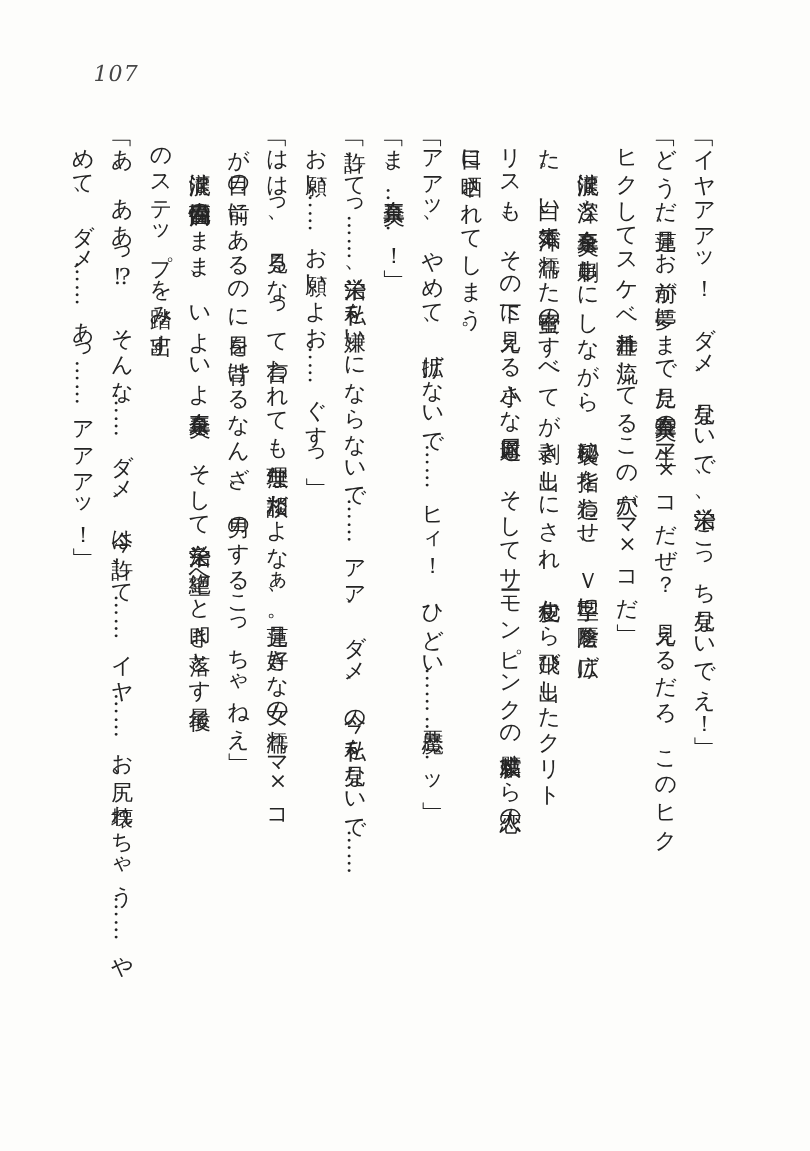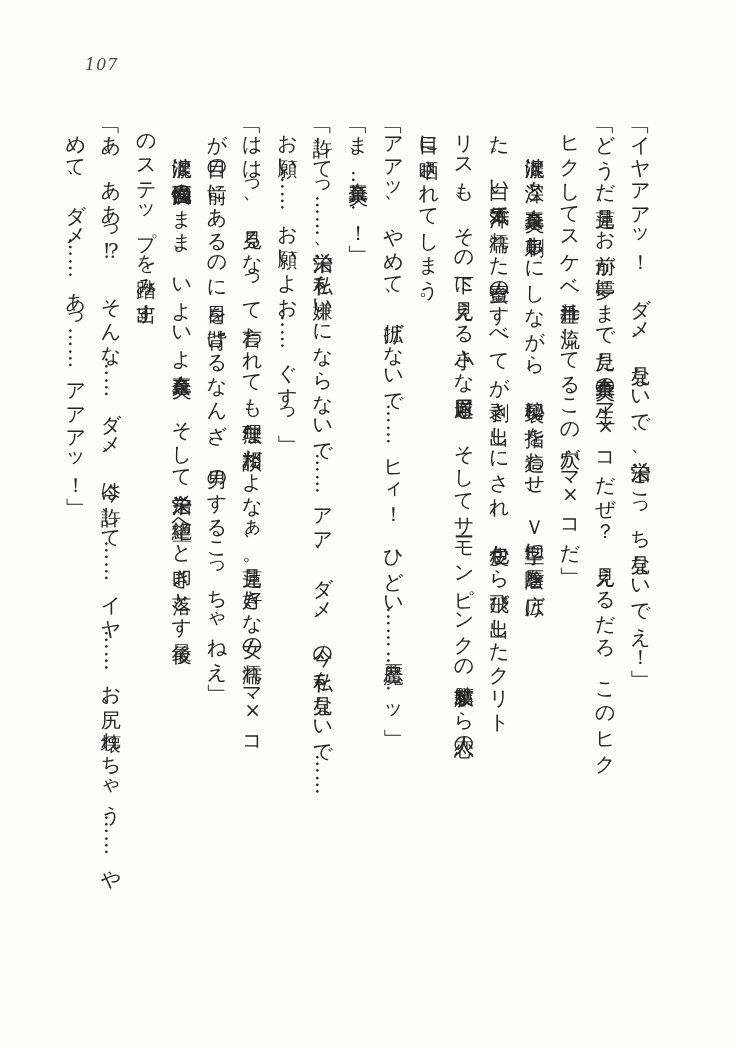--- a/index.html
+++ b/index.html
@@ -14,21 +14,21 @@
     position: relative;
     width: 736px;
     height: 1046px;
     background: #fdfdfb;
     overflow: hidden;
   }
   .page-number {
     position: absolute;
     top: 55px;
     left: 85px;
-    font-size: 16px;
+    font-size: 20px;
     font-style: italic;
     color: #474747;
     letter-spacing: 1px;
   }
   .text-block {
     position: absolute;
     top: 121px;
     right: 78px;
     height: 800px;
     writing-mode: vertical-rl;

